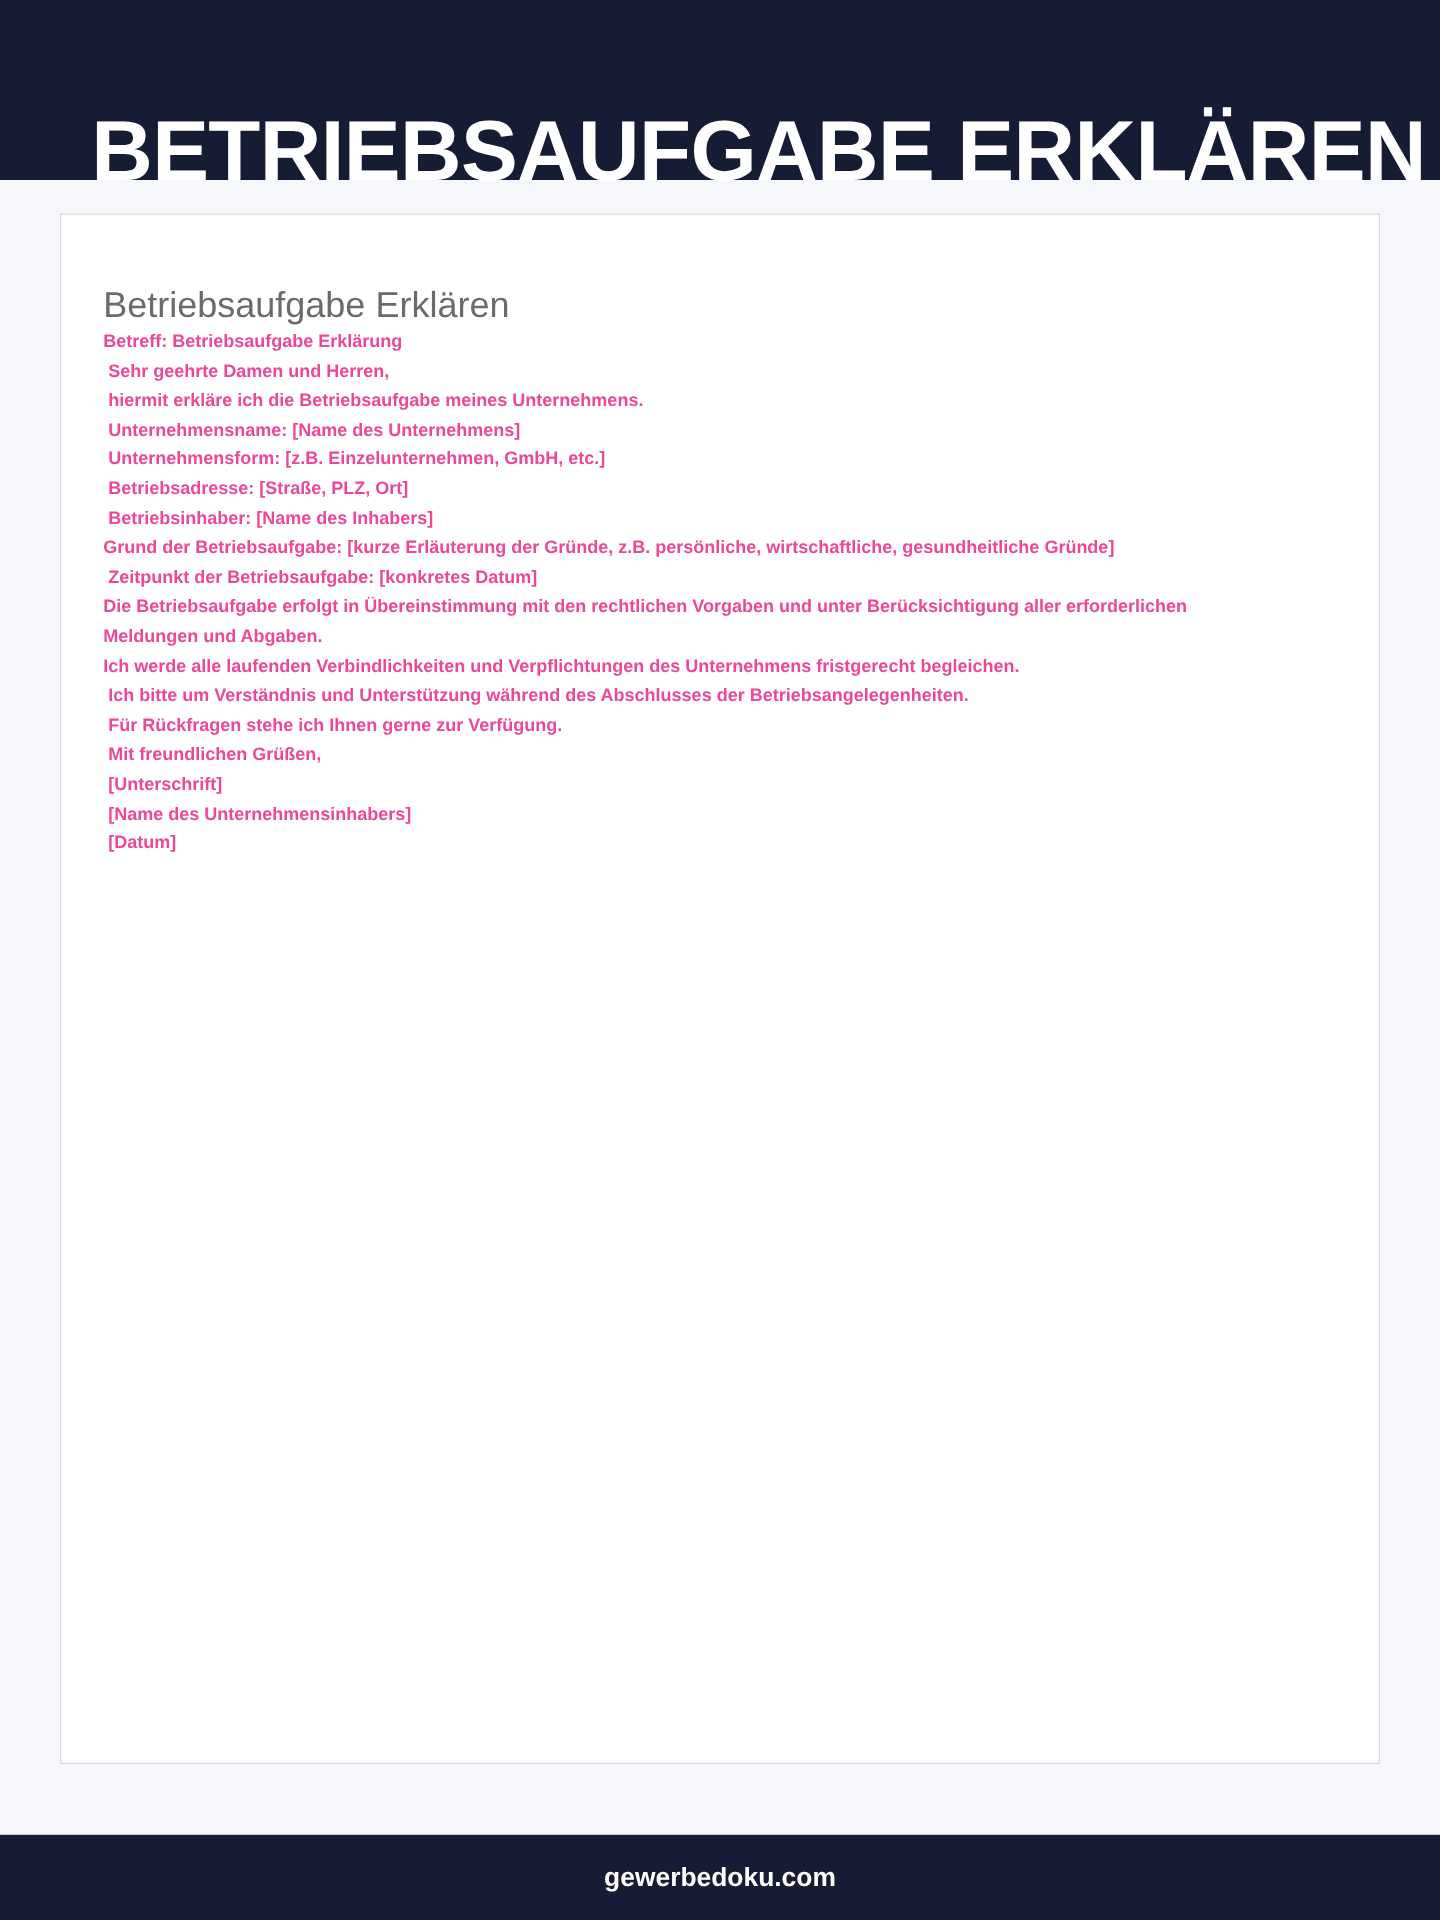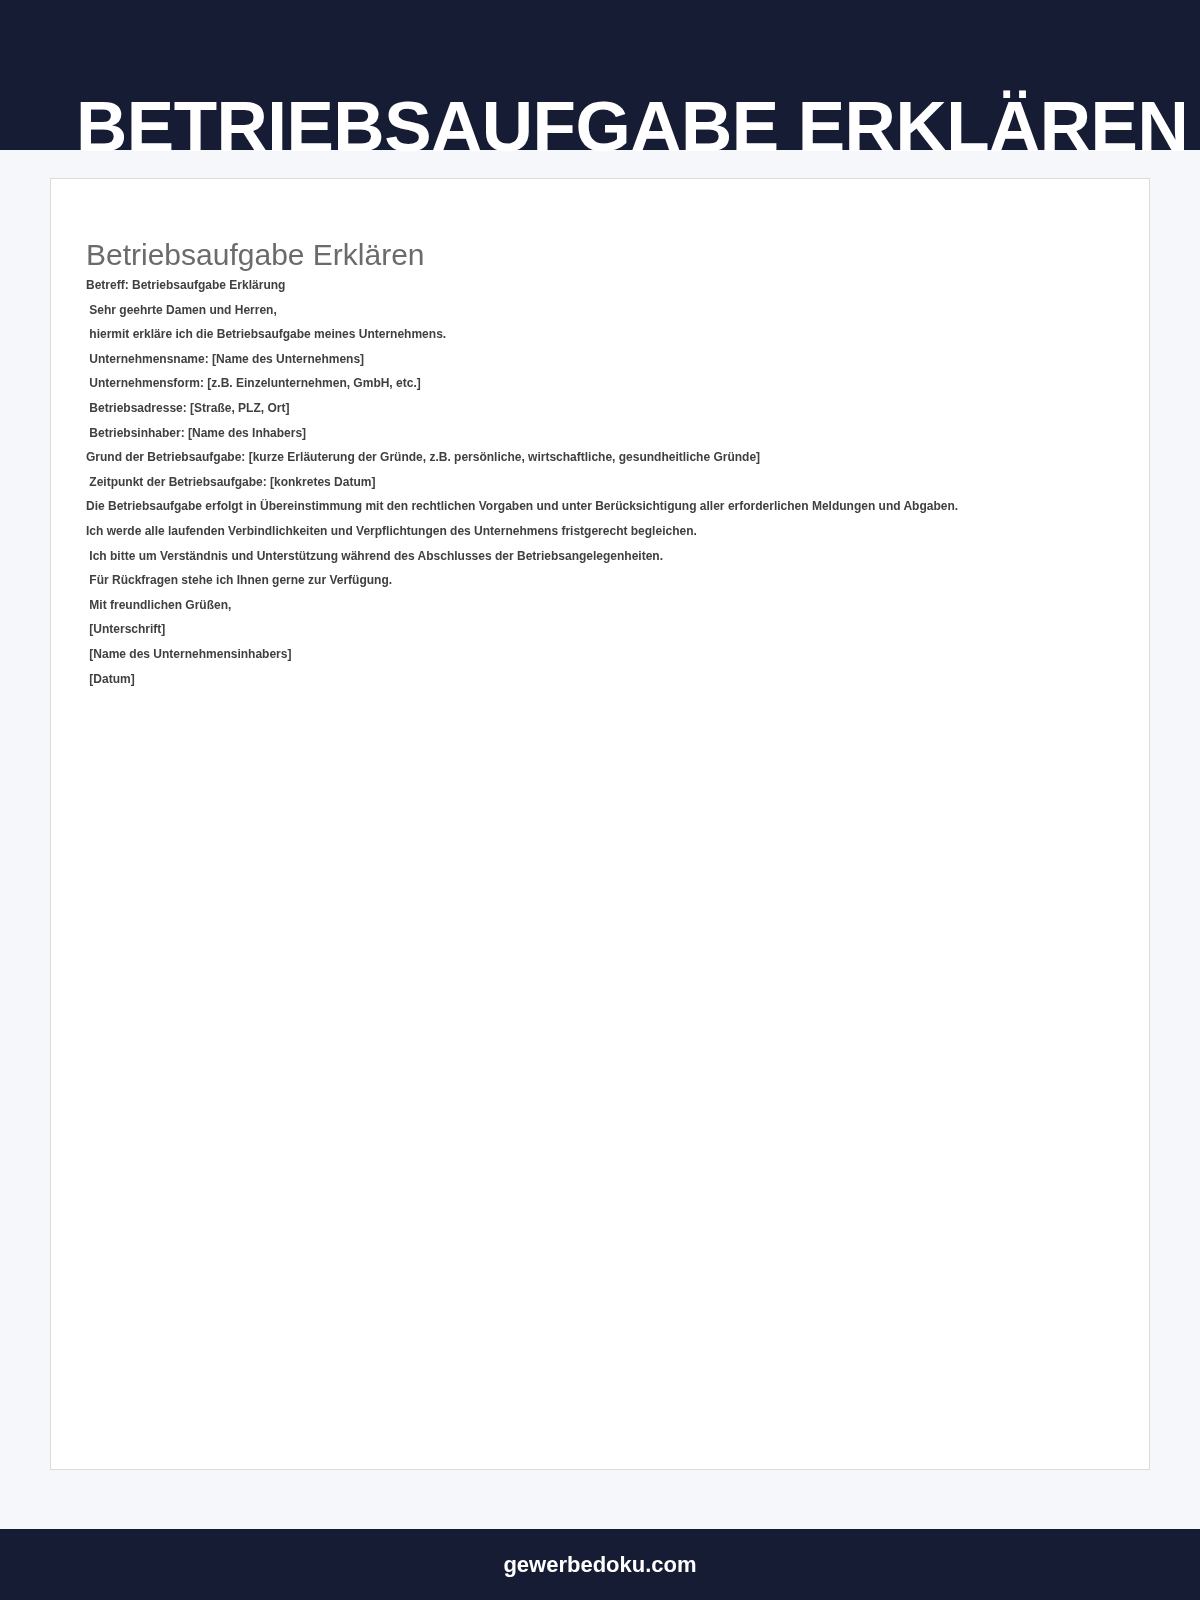--- a/index.html
+++ b/index.html
@@ -62,22 +62,22 @@
     font-size: 30px;
     font-weight: 400;
     line-height: 36px;
     white-space: nowrap;
   }
   .doc-body {
     position: absolute;
     left: 35px;
     top: 94px;
     width: 965px;
-    color: #404040;
-    font-size: 12px;
+    color: #ec4899;
+    font-size: 15px;
     font-weight: 700;
     line-height: 24.6px;
     white-space: pre-wrap;
     word-wrap: break-word;
   }
   .doc-line {
     display: block;
   }
 
   

